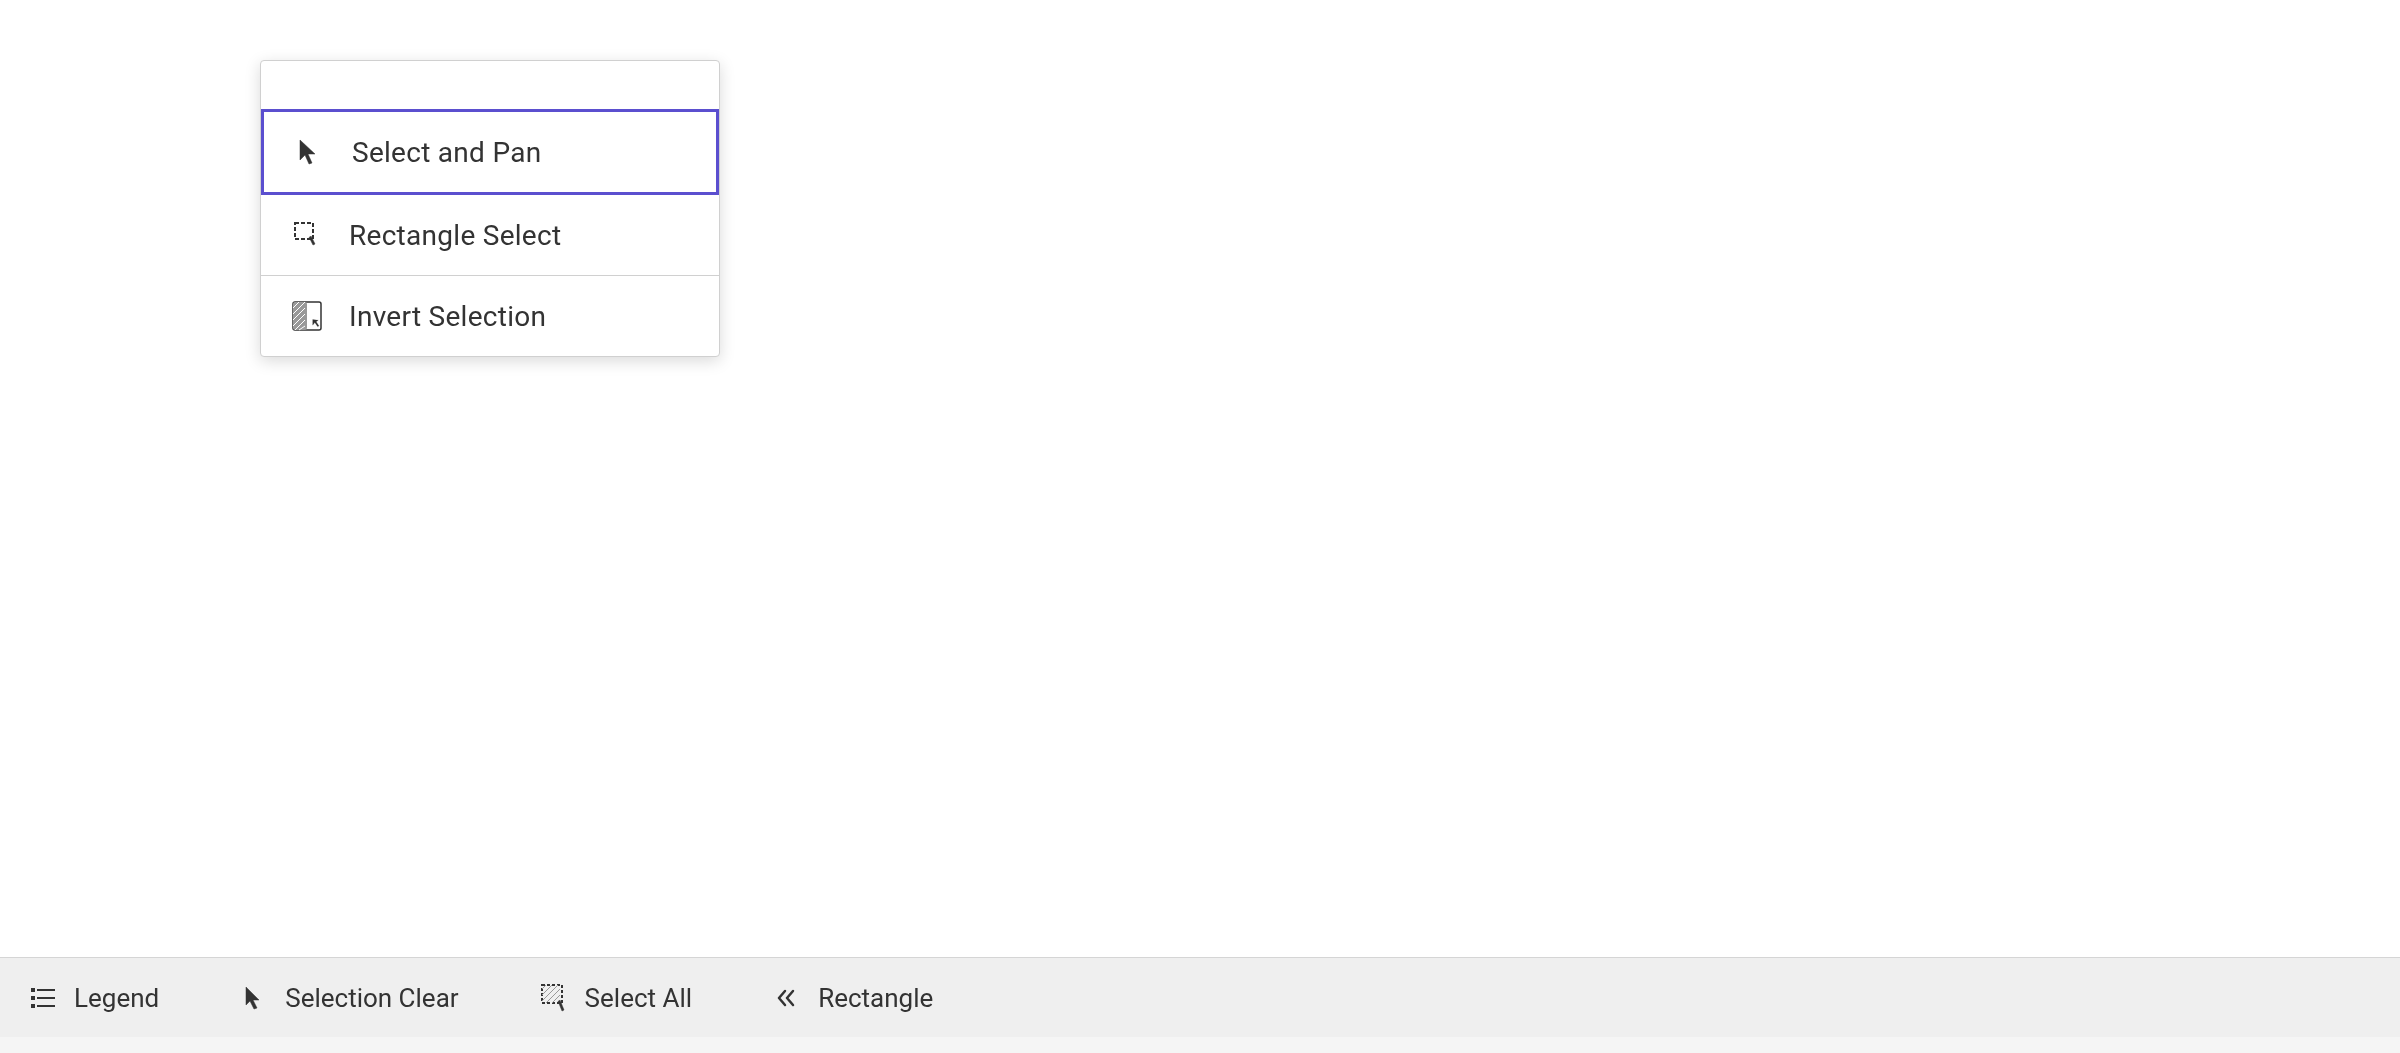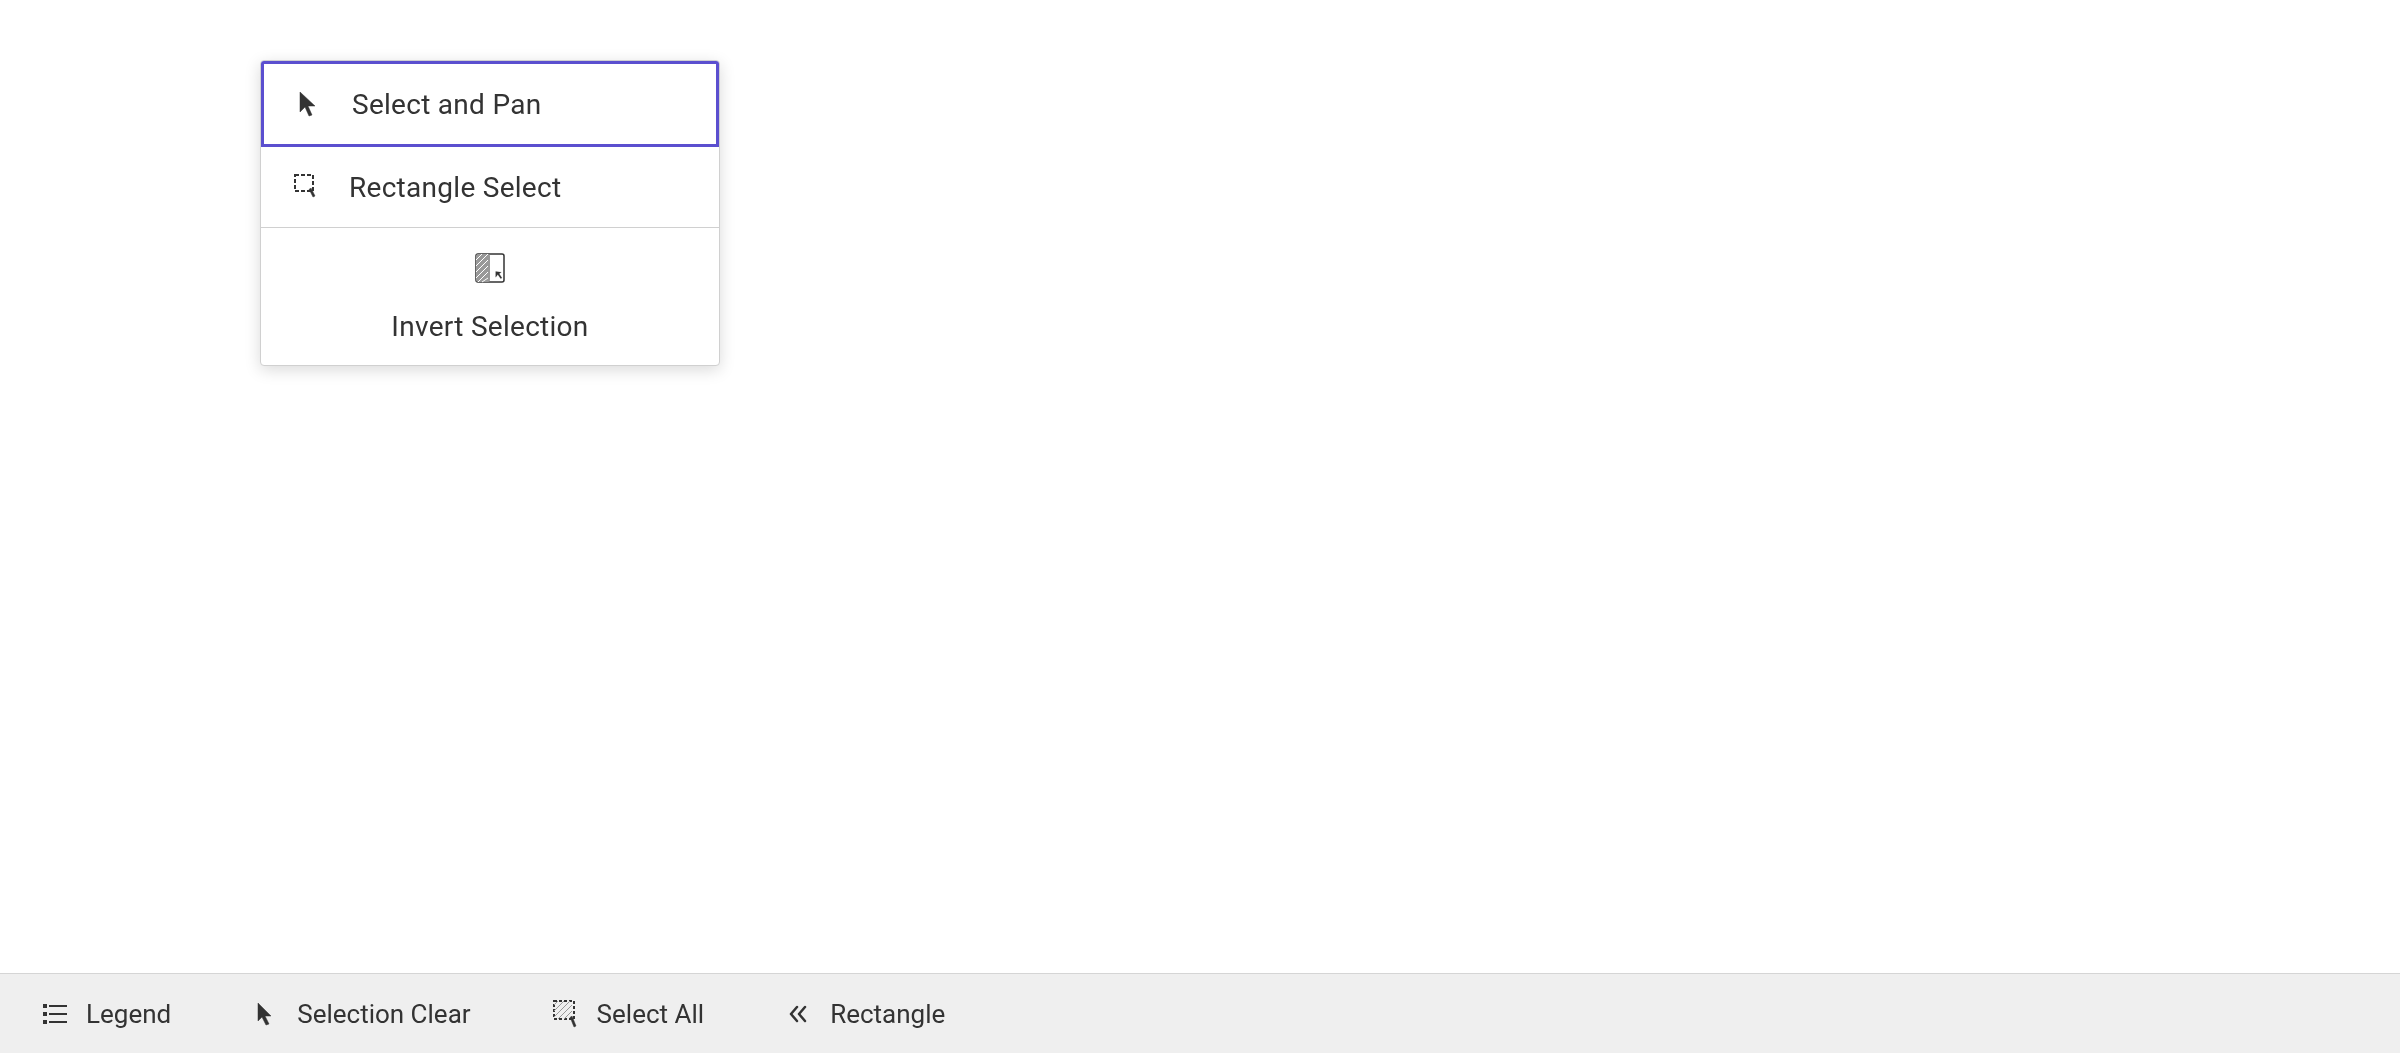--- a/index.html
+++ b/index.html
@@ -45,25 +45,25 @@
       padding: 22px 28px;
       cursor: pointer;
       border-bottom: none;
       transition: background 0.15s;
       gap: 24px;
     }
 
     .menu-item.active {
       border: 3px solid #5b4fcf;
       background: #ffffff;
+      margin-top: 48px;
     }
 
     .menu-item.divider-above {
       border-top: 1px solid #d0d0d0;
-      flex-direction: column;
     }
 
     .menu-item-icon {
       width: 36px;
       height: 36px;
       display: flex;
       align-items: center;
       justify-content: center;
       flex-shrink: 0;
       color: #444;
@@ -73,29 +73,29 @@
     .menu-item-label {
       font-size: 28px;
       color: #333333;
       font-weight: 400;
       letter-spacing: 0.01em;
     }
 
     
     .bottom-toolbar {
       position: absolute;
-      bottom: 0;
+      bottom: 16px;
       left: 0;
       right: 0;
       height: 80px;
       background: #efefef;
       border-top: 1px solid #d5d5d5;
       display: flex;
       align-items: center;
-      padding: 0 30px;
+      padding: 0 18px;
       gap: 0;
     }
 
     .toolbar-item {
       display: flex;
       align-items: center;
       gap: 14px;
       padding: 0 40px;
       cursor: pointer;
       height: 100%;

